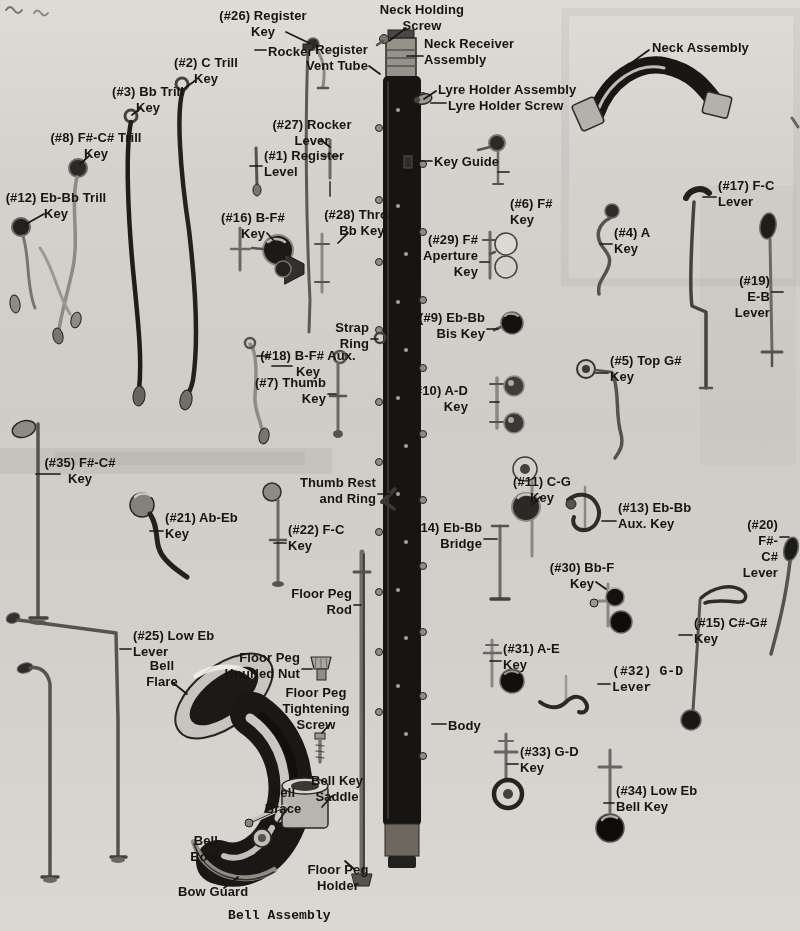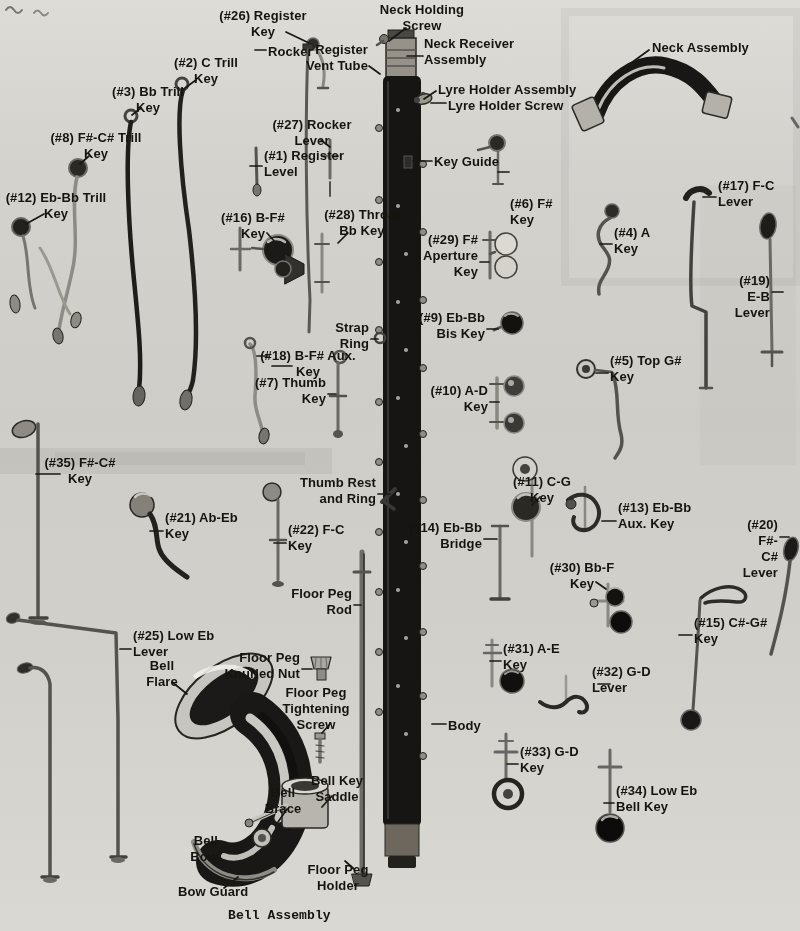--- a/index.html
+++ b/index.html
@@ -436,21 +436,21 @@
 Aperture
 Key</div>
       <div class="lbl a-r" style="left: 485px; top: 310px;">(#9) Eb-Bb
 Bis Key</div>
       <div class="lbl a-r" style="left: 369px; top: 320px;">Strap
 Ring</div>
       <div class="lbl a-c" style="left: 308px; top: 348px;">(#18) B-F# Aux.
 Key</div>
       <div class="lbl a-r" style="left: 326px; top: 375px;">(#7) Thumb
 Key</div>
-      <div class="lbl a-r" style="left: 488px; top: 383px;">(#10) A-D
+      <div class="lbl a-r" style="left: 468px; top: 383px;">(#10) A-D
 Key</div>
       <div class="lbl a-l" style="left: 610px; top: 353px;">(#5) Top G#
 Key</div>
       <div class="lbl a-c" style="left: 80px; top: 455px;">(#35) F#-C#
 Key</div>
       <div class="lbl a-r" style="left: 376px; top: 475px;">Thumb Rest
 and Ring</div>
       <div class="lbl a-c" style="left: 542px; top: 474px;">(#11) C-G
 Key</div>
       <div class="lbl a-r" style="left: 482px; top: 520px;">(#14) Eb-Bb
@@ -473,21 +473,21 @@
 Lever</div>
       <div class="lbl a-c" style="left: 162px; top: 658px;">Bell
 Flare</div>
       <div class="lbl a-r" style="left: 300px; top: 650px;">Floor Peg
 Knurled Nut</div>
       <div class="lbl a-c" style="left: 316px; top: 685px;">Floor Peg
 Tightening
 Screw</div>
       <div class="lbl a-l" style="left: 503px; top: 641px;">(#31) A-E
 Key</div>
-      <div class="lbl a-l" style="left: 592px; top: 664px;">(#32) G-D
+      <div class="lbl a-l" style="left: 612px; top: 664px; font-family: Liberation Mono, monospace;">(#32) G-D
 Lever</div>
       <div class="lbl a-l" style="left: 448px; top: 718px;">Body</div>
       <div class="lbl a-l" style="left: 520px; top: 744px;">(#33) G-D
 Key</div>
       <div class="lbl a-l" style="left: 616px; top: 783px;">(#34) Low Eb
 Bell Key</div>
       <div class="lbl a-c" style="left: 337px; top: 773px;">Bell Key
 Saddle</div>
       <div class="lbl a-c" style="left: 283px; top: 785px;">Bell
 Brace</div>

